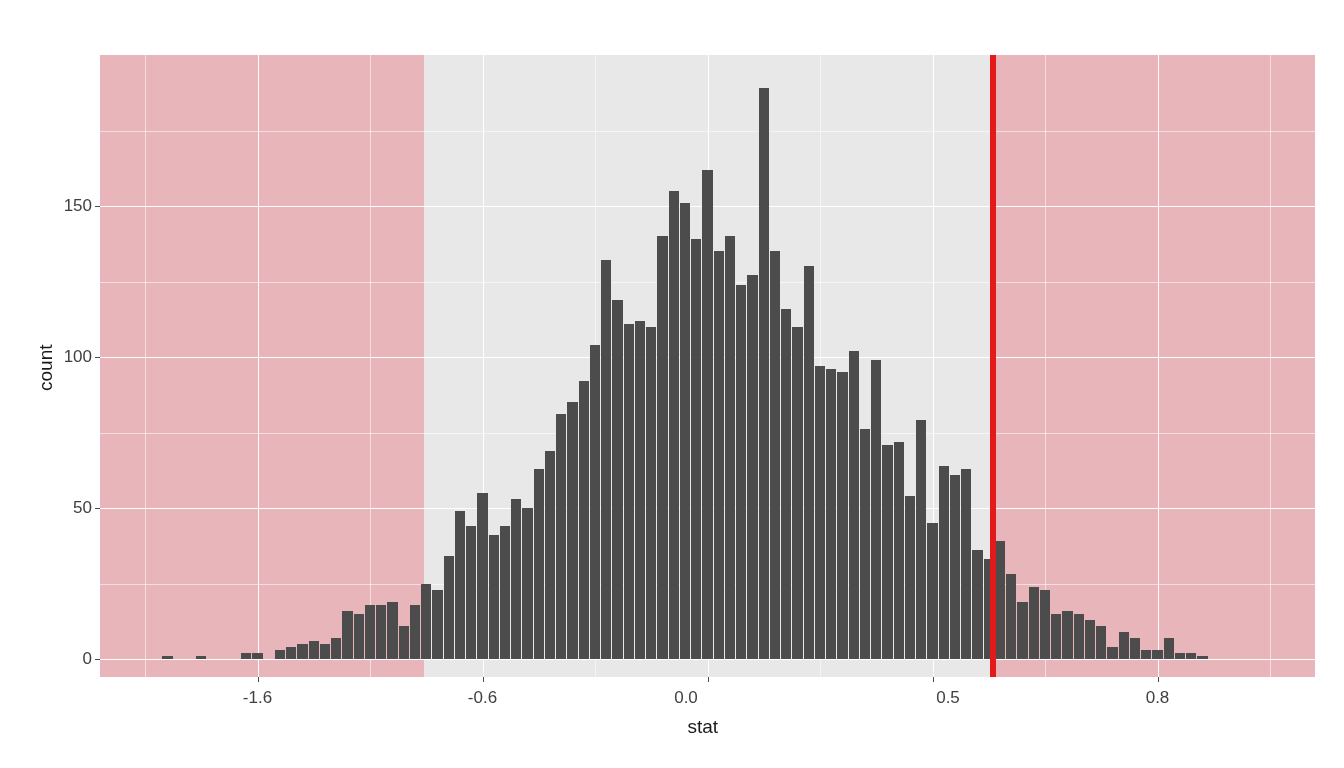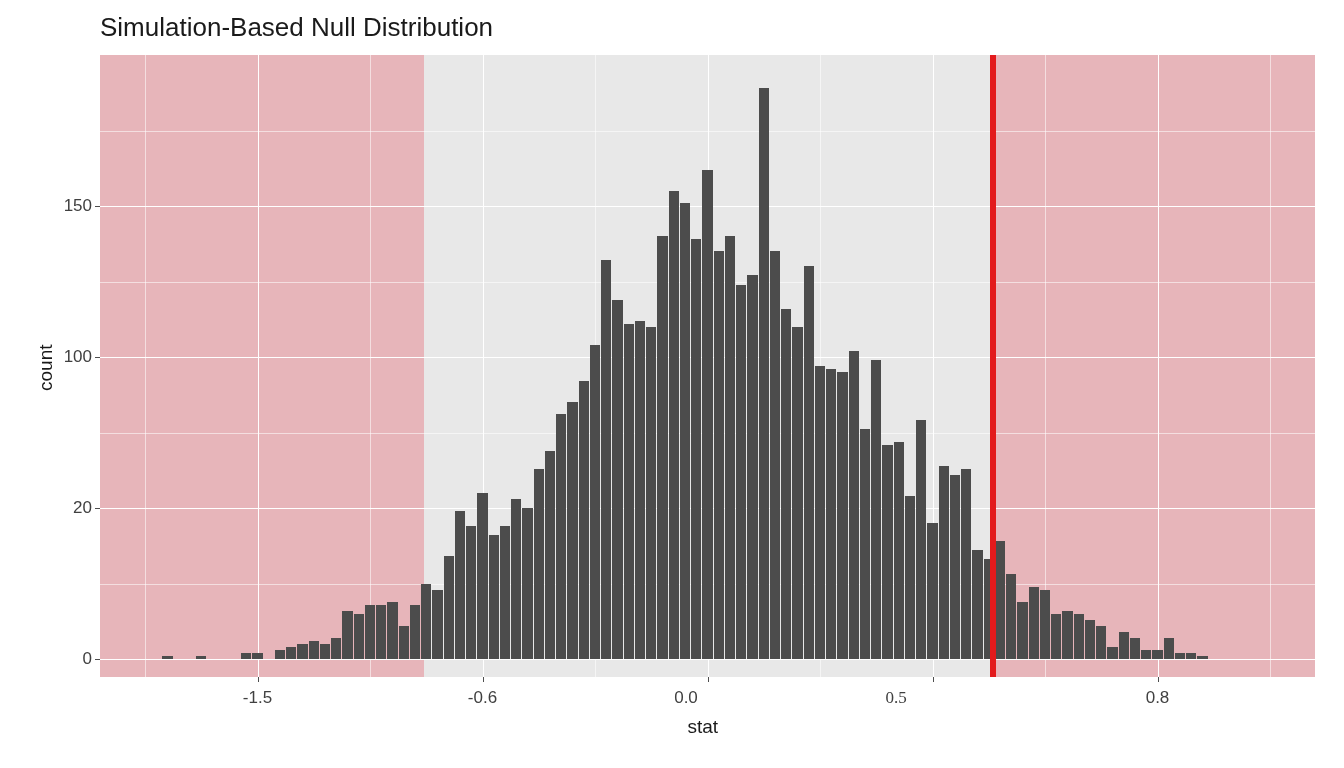--- a/index.html
+++ b/index.html
@@ -114,21 +114,20 @@
     width: 1px;
     height: 5px;
     background: #4d4d4d;
   }
 </style>
 </head>
 <body>
 
 <div class="chart-wrap">
 
-  <div class="title">Simulation-Based Null Distribution</div>
 
   <div class="plot-area" id="plot">
     <div class="shade" id="shadeL" style="left: 0px; width: 324px;"></div>
     <div class="shade" id="shadeR" style="left: 891px; width: 324px;"></div>
     <div id="gridH">
         <div class="gridline-h" style="top: 604px;"></div>
         <div class="gridline-h" style="top: 453px;"></div>
         <div class="gridline-h" style="top: 302px;"></div>
         <div class="gridline-h" style="top: 151px;"></div>
         <div class="gridline-h minor" style="top: 528.5px;"></div>
@@ -236,29 +235,29 @@
         <div class="bar" style="left: 1063.69px; width: 10.125px; height: 21.14px;"></div>
         <div class="bar" style="left: 1074.94px; width: 10.125px; height: 6.04px;"></div>
         <div class="bar" style="left: 1086.19px; width: 10.125px; height: 6.04px;"></div>
         <div class="bar" style="left: 1097.44px; width: 10.125px; height: 3.02px;"></div>
       </div>
     <div class="obs-line" id="obs" style="left: 890.25px;"></div>
   </div>
 
   <div id="yTicks">
       <div class="ytick" style="top: 649px;">0</div>
-      <div class="ytick" style="top: 498px;">20</div>
+      <div class="ytick" style="top: 498px;">50</div>
       <div class="ytick" style="top: 347px;">100</div>
       <div class="ytick" style="top: 196px;">150</div>
     </div>
   <div id="xTicks">
-      <div class="xtick" style="left: 227.5px;">-1.5</div>
+      <div class="xtick" style="left: 227.5px;">-1.6</div>
       <div class="xtick" style="left: 452.5px;">-0.6</div>
       <div class="xtick" style="left: 656px;">0.0</div>
-      <div class="xtick" style="left: 866px; font-family: Liberation Serif, serif;">0.5</div>
+      <div class="xtick" style="left: 918px;">0.5</div>
       <div class="xtick" style="left: 1127.5px;">0.8</div>
     </div>
   <div id="yTickMarks">
       <div class="tickmark-y" style="top: 659px;"></div>
       <div class="tickmark-y" style="top: 508px;"></div>
       <div class="tickmark-y" style="top: 357px;"></div>
       <div class="tickmark-y" style="top: 206px;"></div>
     </div>
   <div id="xTickMarks">
       <div class="tickmark-x" style="left: 257.5px;"></div>

